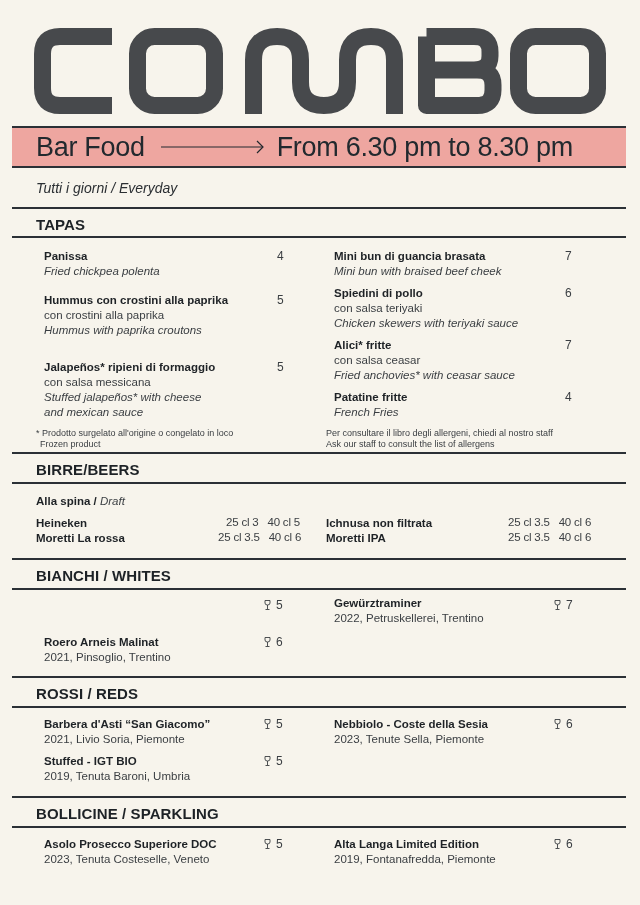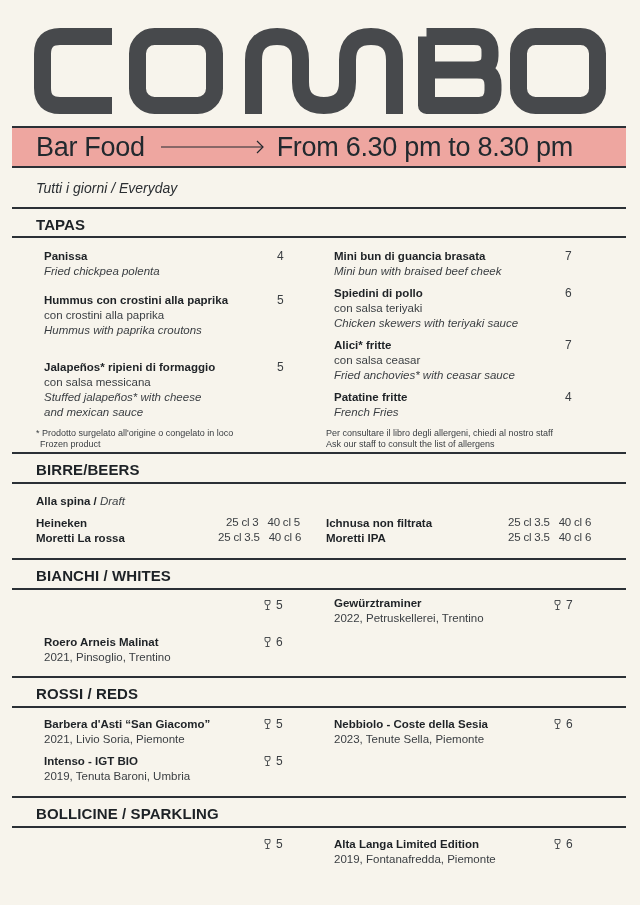--- a/index.html
+++ b/index.html
@@ -205,21 +205,21 @@
     <div class="sub">2021, Livio Soria, Piemonte</div>
   </div>
   <div class="wine-price" style="left:264px; top:717px">
     <svg class="glass" viewBox="0 0 7 10">
         <path d="M1 0.5 H6 V3 Q6 5 3.5 5 Q1 5 1 3 Z M3.5 5 V9 M1.5 9.5 H5.5" fill="none" stroke="#3a3e42" stroke-width="0.9"></path>
       </svg>
     <span>5</span>
   </div>
 
   <div class="item" style="left:36px; top:754px">
-    <div class="name">Intenso - IGT BIO</div>
+    <div class="name">Stuffed - IGT BIO</div>
     <div class="sub">2019, Tenuta Baroni, Umbria</div>
   </div>
   <div class="wine-price" style="left:264px; top:754px">
     <svg class="glass" viewBox="0 0 7 10">
         <path d="M1 0.5 H6 V3 Q6 5 3.5 5 Q1 5 1 3 Z M3.5 5 V9 M1.5 9.5 H5.5" fill="none" stroke="#3a3e42" stroke-width="0.9"></path>
       </svg>
     <span>5</span>
   </div>
 
   <div class="item" style="left:326px; top:717px">
@@ -230,20 +230,24 @@
     <svg class="glass" viewBox="0 0 7 10">
         <path d="M1 0.5 H6 V3 Q6 5 3.5 5 Q1 5 1 3 Z M3.5 5 V9 M1.5 9.5 H5.5" fill="none" stroke="#3a3e42" stroke-width="0.9"></path>
       </svg>
     <span>6</span>
   </div>
 
   <div class="rule" style="top:796px"></div>
   <div class="sec-title" style="top:805px">BOLLICINE / SPARKLING</div>
   <div class="rule" style="top:826px"></div>
 
+  <div class="item" style="left:36px; top:837px">
+    <div class="name">Asolo Prosecco Superiore DOC</div>
+    <div class="sub">2023, Tenuta Costeselle, Veneto</div>
+  </div>
   <div class="wine-price" style="left:264px; top:837px">
     <svg class="glass" viewBox="0 0 7 10">
         <path d="M1 0.5 H6 V3 Q6 5 3.5 5 Q1 5 1 3 Z M3.5 5 V9 M1.5 9.5 H5.5" fill="none" stroke="#3a3e42" stroke-width="0.9"></path>
       </svg>
     <span>5</span>
   </div>
 
   <div class="item" style="left:326px; top:837px">
     <div class="name">Alta Langa Limited Edition</div>
     <div class="sub">2019, Fontanafredda, Piemonte</div>

